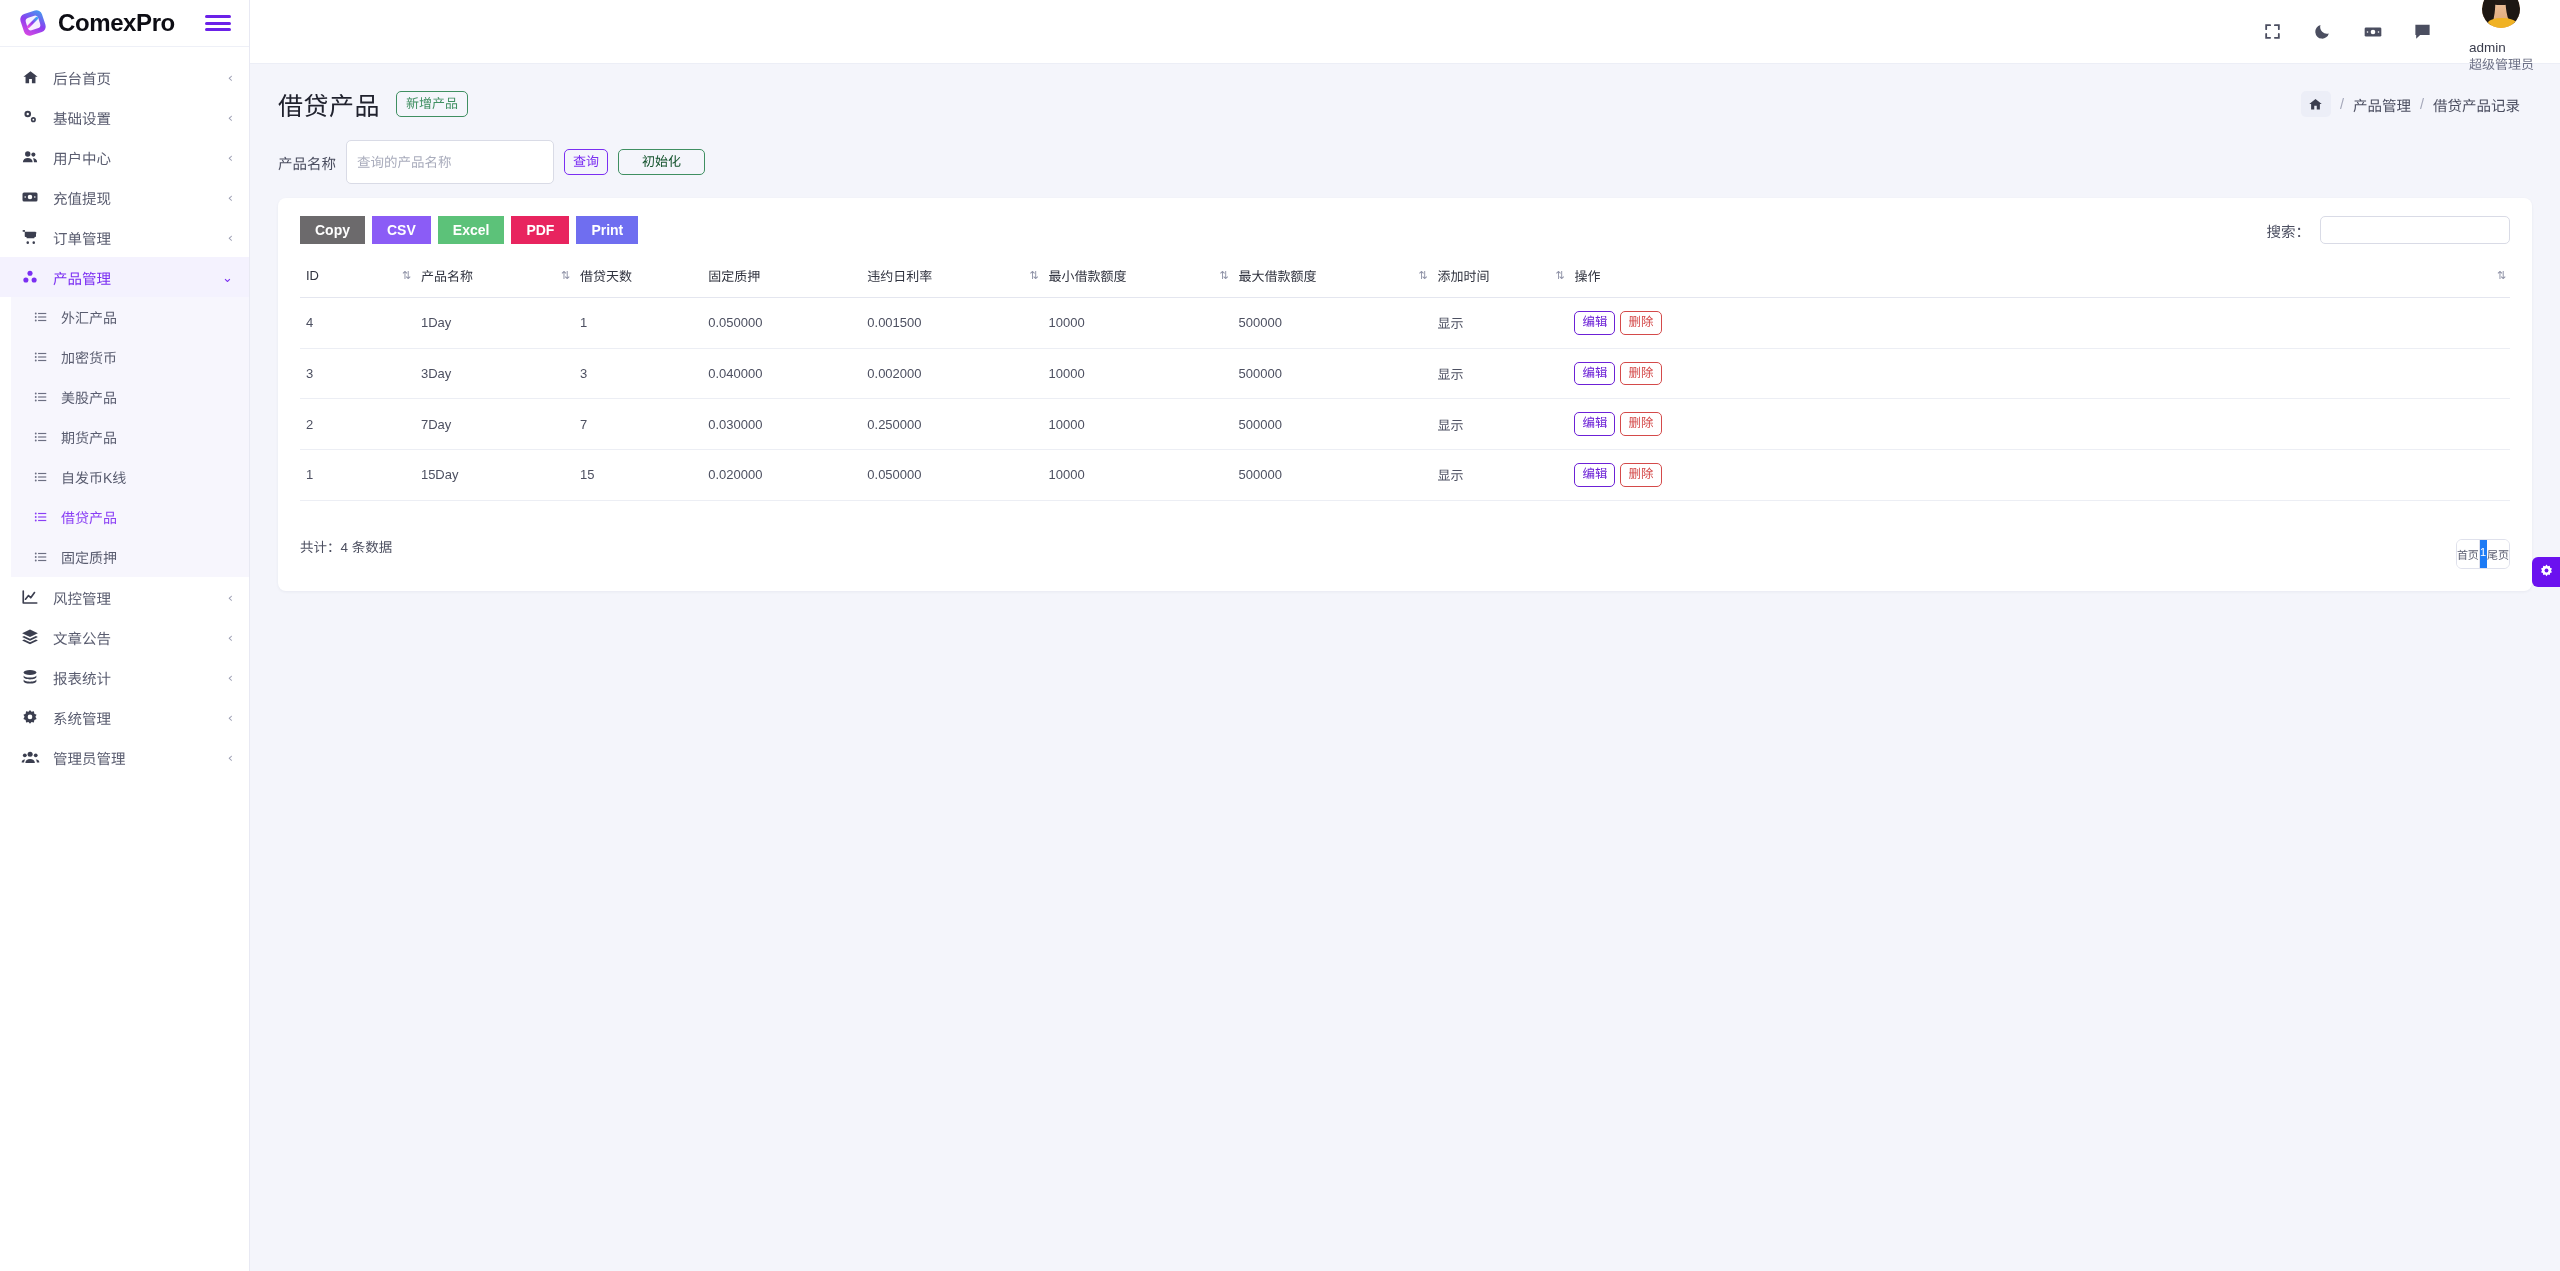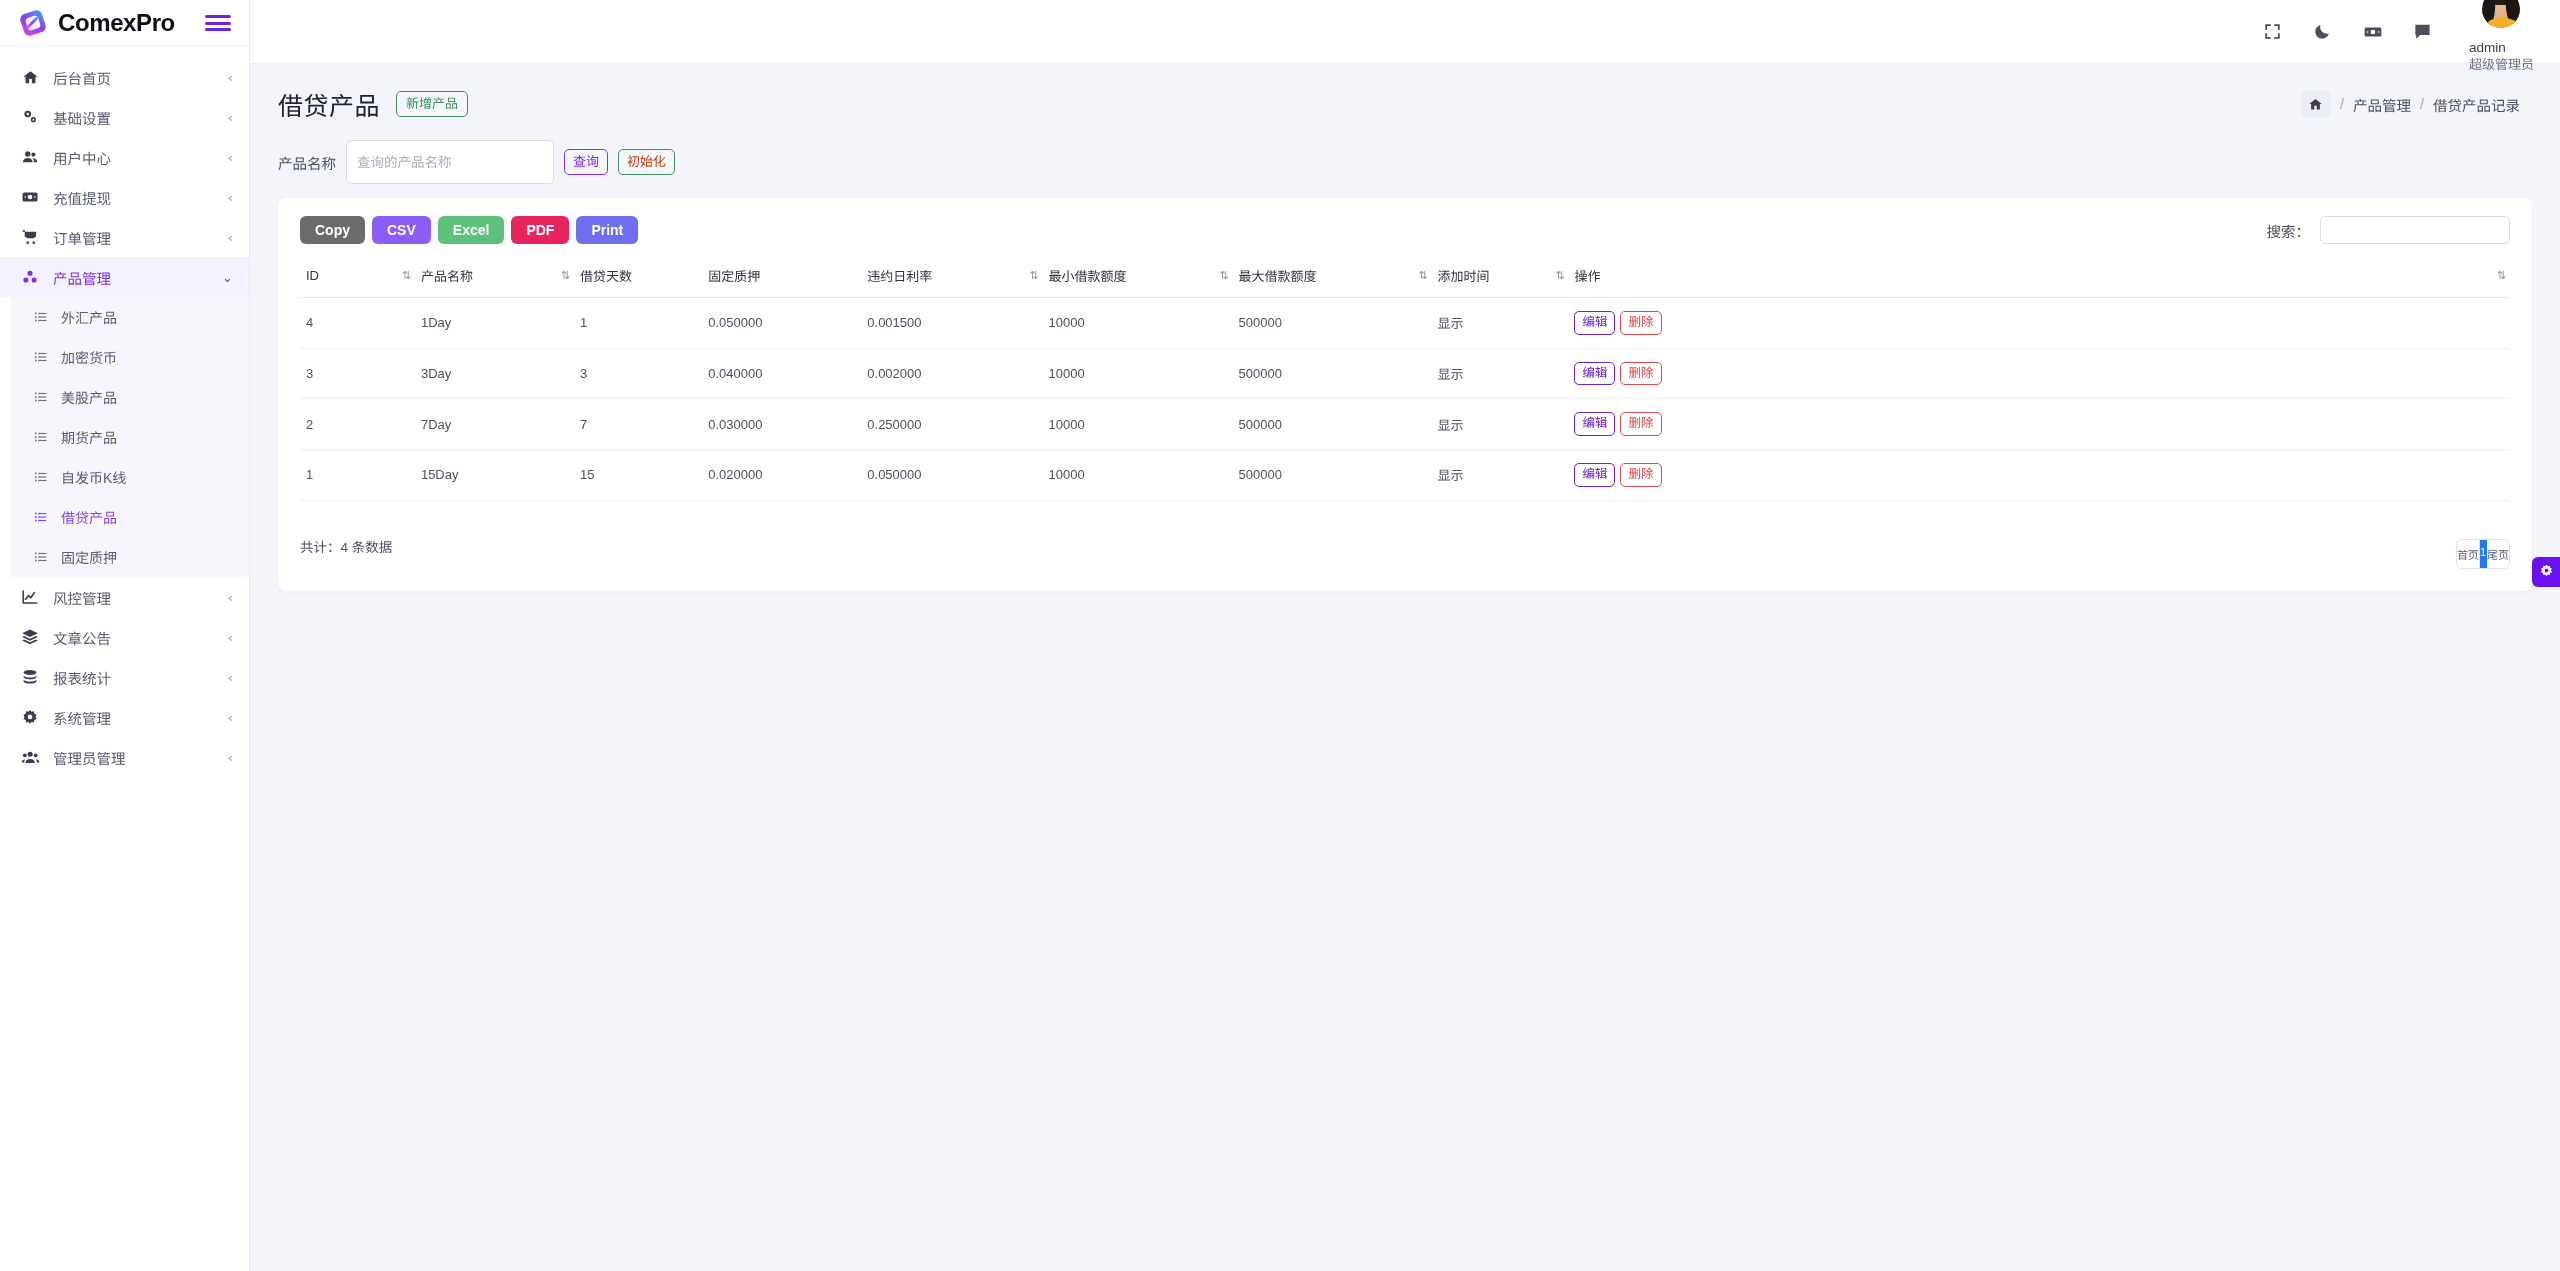--- a/index.html
+++ b/index.html
@@ -148,35 +148,35 @@
     padding: 13px 10px; font-size: 13.5px; color: #3a3d4d; background: #fff;
     font-family: inherit; outline: none;
   }
   .search-input::placeholder { color: #a9acbc; }
   .btn-query {
     border: 1px solid #7b2ff2; color: #7b2ff2; background: transparent;
     border-radius: 5px; font-size: 13px; padding: 4px 8px; cursor: pointer;
     font-family: inherit; line-height: 1.3;
   }
   .btn-reset {
-    border: 1px solid #3f8f61; color: #c2410c; background: transparent;
-    border-radius: 5px; font-size: 13px; padding: 4px 8px; cursor: pointer;
+    border: 1px solid #3f8f61; color: #14532d; background: transparent;
+    border-radius: 5px; font-size: 13px; padding: 4px 23px; cursor: pointer;
     font-family: inherit; line-height: 1.3;
   }
 
   
   .card {
     margin: 0 28px; background: #ffffff; border-radius: 8px;
     box-shadow: 0 1px 3px rgba(40,44,80,.06);
     padding: 18px 22px 22px 22px;
   }
   .card-toolbar { display: flex; align-items: center; }
   .export-btns { display: flex; gap: 7px; }
   .ebtn {
-    border: none; border-radius: 6px; color: #fff; font-size: 14px;
+    border: none; border-radius: 0; color: #fff; font-size: 14px;
     padding: 6px 15px; cursor: pointer; font-family: inherit; font-weight: bold;
   }
   .tbl-search { margin-left: auto; display: flex; align-items: center; gap: 10px; }
   .tbl-search-label { font-size: 14.5px; color: #4b4e60; }
   .tbl-search-input {
     width: 190px; height: 28px; border: 1px solid #d9dbe6; border-radius: 5px;
     background: #fff; padding: 0 8px; font-size: 13.5px; font-family: inherit; outline: none;
   }
 
   

